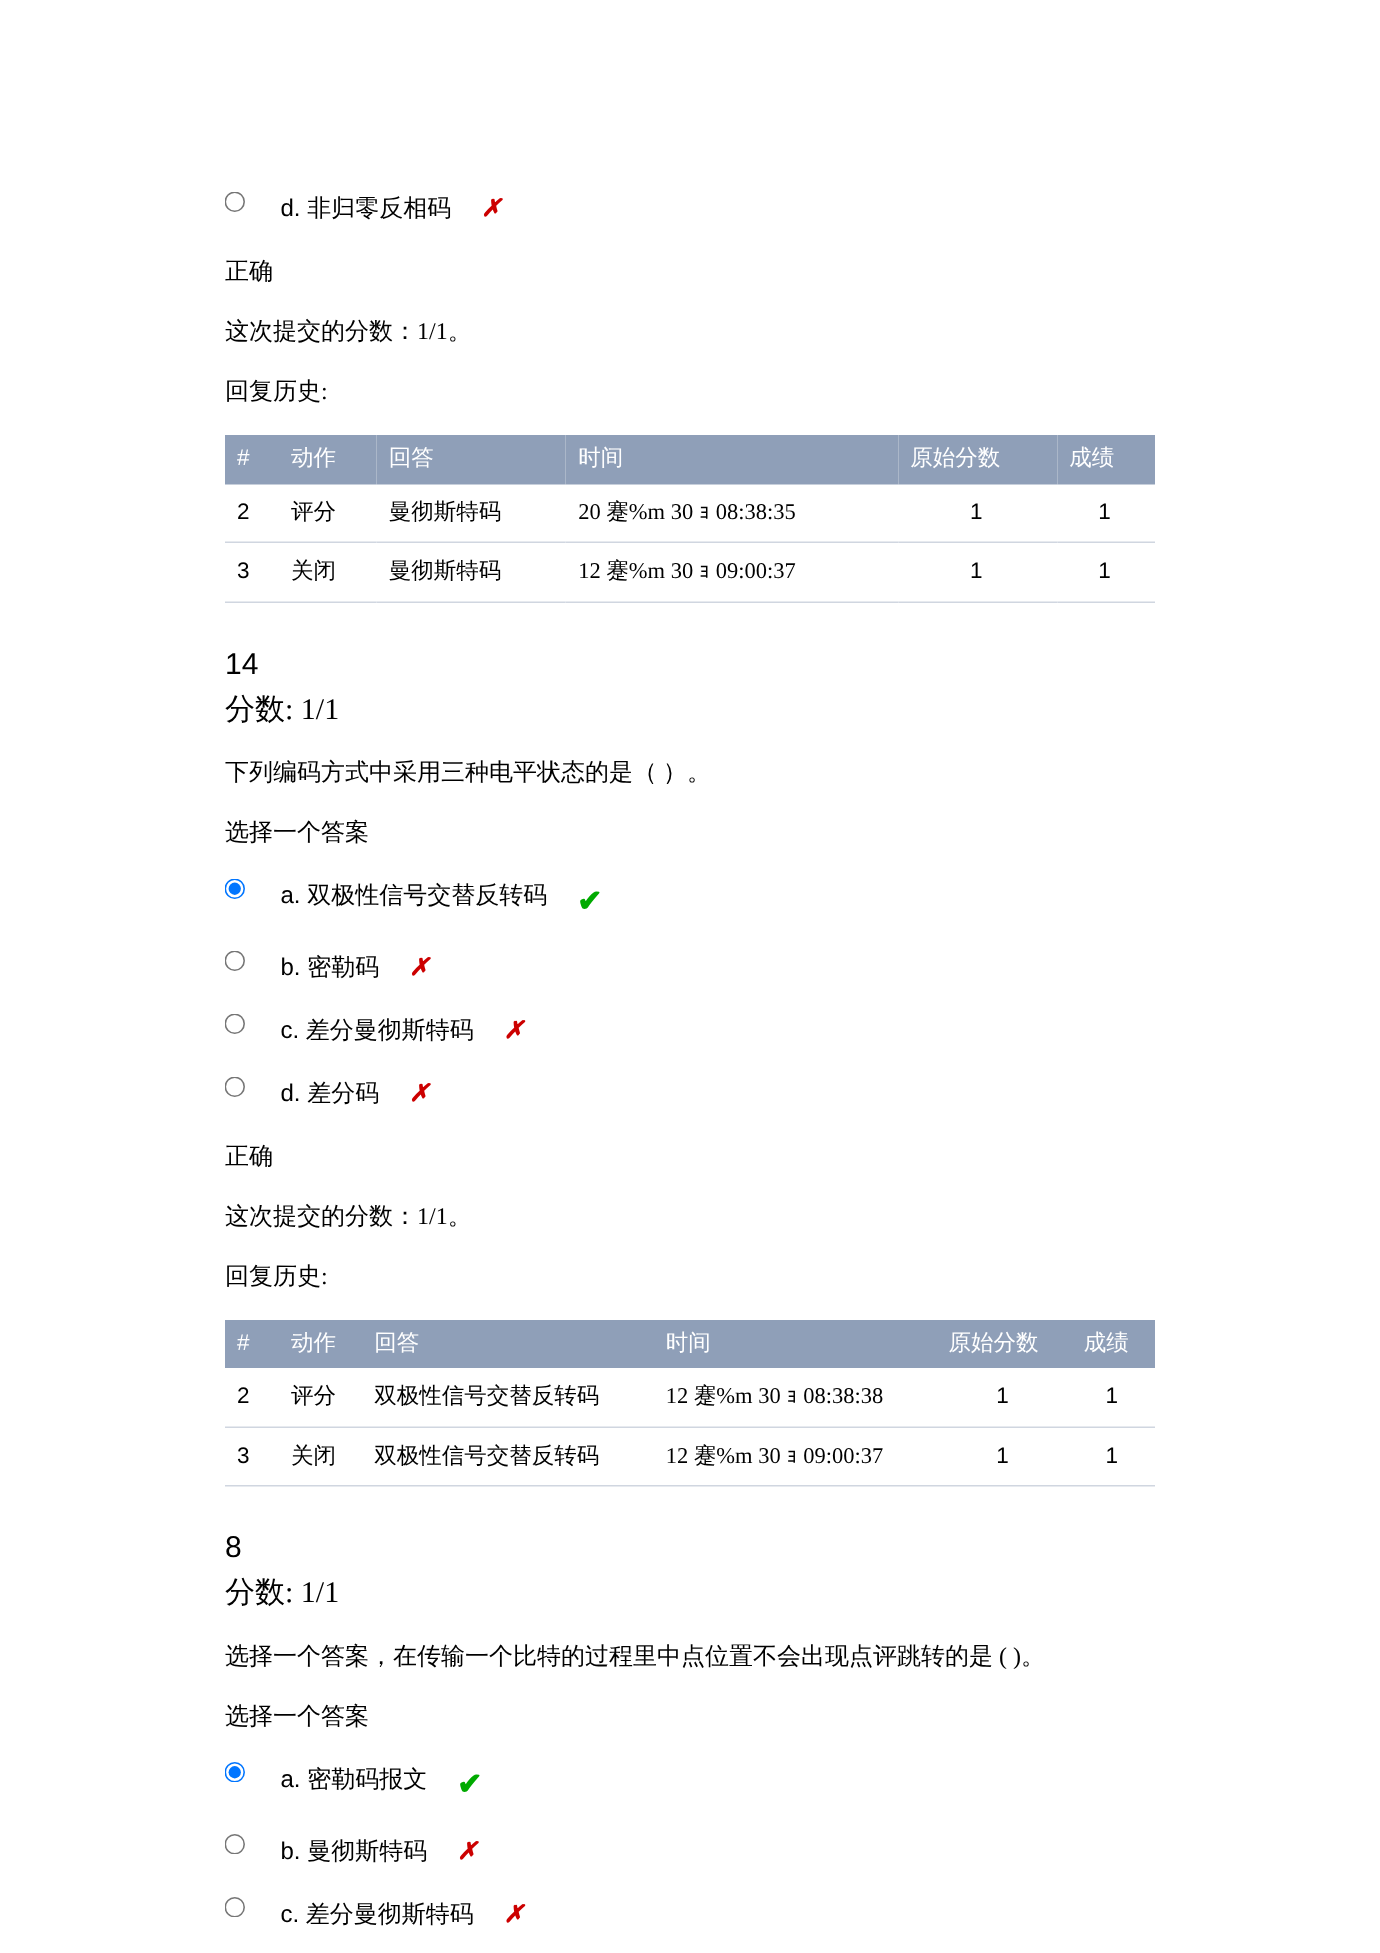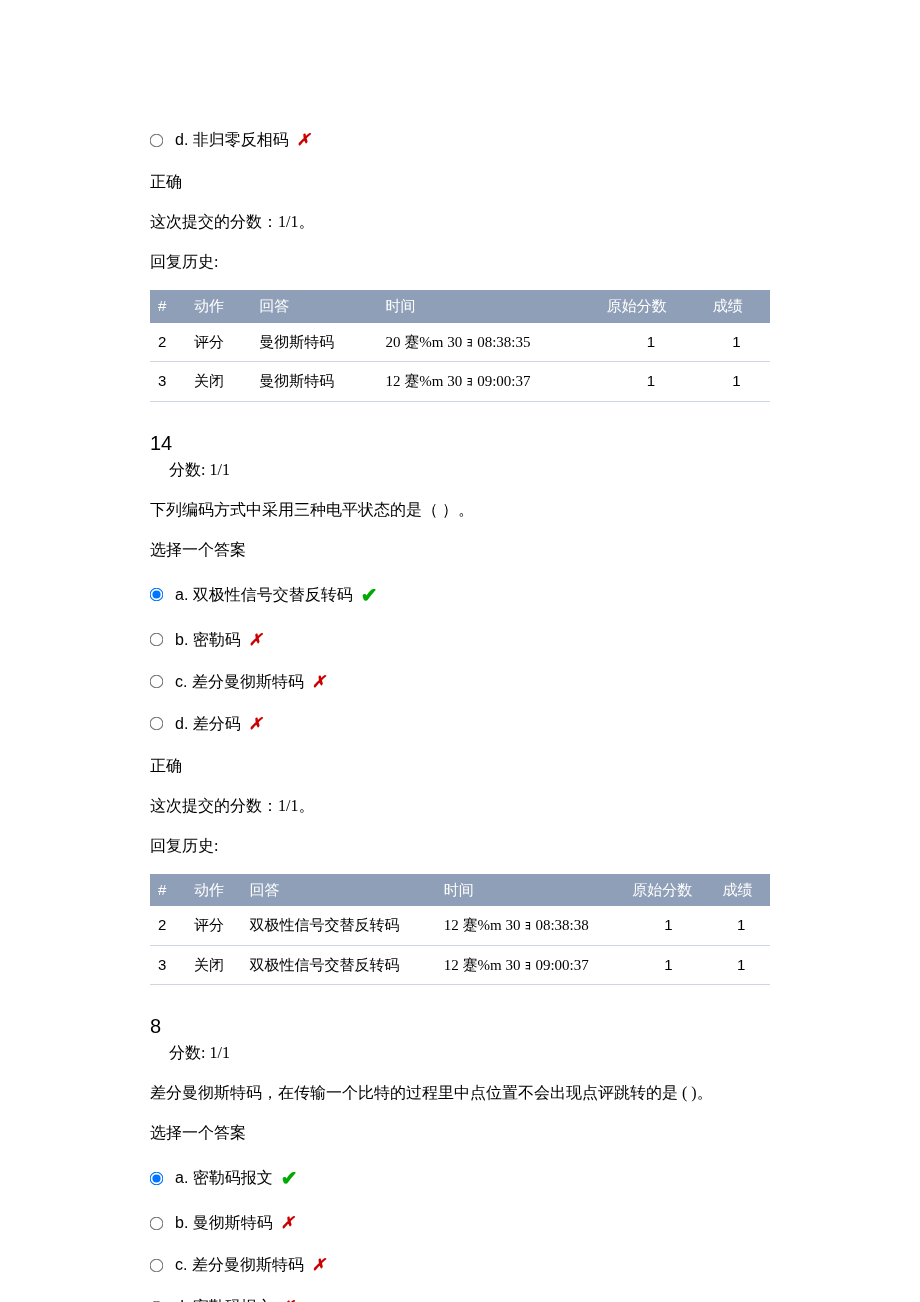--- a/index.html
+++ b/index.html
@@ -8,22 +8,22 @@
     background: #fff;
     font-family: "SimSun", "宋体", serif;
     font-size: 16px;
     color: #000;
     width: 920px;
     padding: 110px 150px 60px 150px;
     line-height: 1.5;
   }
   .option {
     display: flex;
-    align-items: center;
-    gap: 4px;
+    align-items: flex-start;
+    gap: 16px;
     margin: 18px 0;
   }
   .option input[type=radio] {
     margin: 0 8px 0 0;
     transform: scale(1.05);
   }
   .x-mark {
     color: #c00;
     font-weight: bold;
     font-style: italic;
@@ -58,21 +58,21 @@
   }
   table.history tbody td {
     padding: 8px 10px 8px 8px;
     text-align: left;
     vertical-align: middle;
     font-family: Liberation Serif, serif;
   }
   table.history .num-col { width: 36px; font-family: Arial, sans-serif; }
   table.history .center { text-align: center; font-family: Arial, sans-serif; }
   .qnum { font-family: Arial, sans-serif; font-size: 20px; margin-top: 10px;}
-  .score { font-family: Arial, sans-serif; font-size: 16px; margin-left: 19px; }
+  .score { font-family: Arial, sans-serif; font-size: 20px; }
   .mixed { font-family: "SimSun", serif; }
   .latin { font-family: Arial, sans-serif; }
 </style>
 </head>
 <body>
 
 <div class="option">
   <input type="radio" style="">
   <span><span class="latin">d. </span><span>非归零反相码</span></span>
   <span class="x-mark">✗</span>
@@ -169,21 +169,21 @@
       <td>双极性信号交替反转码</td>
       <td>12 蹇%m 30 ｮ 09:00:37</td>
       <td class="center">1</td>
       <td class="center">1</td>
     </tr>
   </tbody>
 </table>
 
 <div class="qnum">8</div>
 <div class="score"><span class="mixed">分数: 1/1</span></div>
-<div class="para">差分曼彻斯特码，在传输一个比特的过程里中点位置不会出现点评跳转的是 ( )。</div>
+<div class="para">选择一个答案，在传输一个比特的过程里中点位置不会出现点评跳转的是 ( )。</div>
 <div class="para">选择一个答案</div>
 
 <div class="option">
   <input type="radio" name="q15" checked="" style="">
   <span><span class="latin">a. </span><span>密勒码报文</span></span>
   <span class="check-mark">✔</span>
 </div>
 <div class="option">
   <input type="radio" name="q15" style="">
   <span><span class="latin">b. </span><span>曼彻斯特码</span></span>

